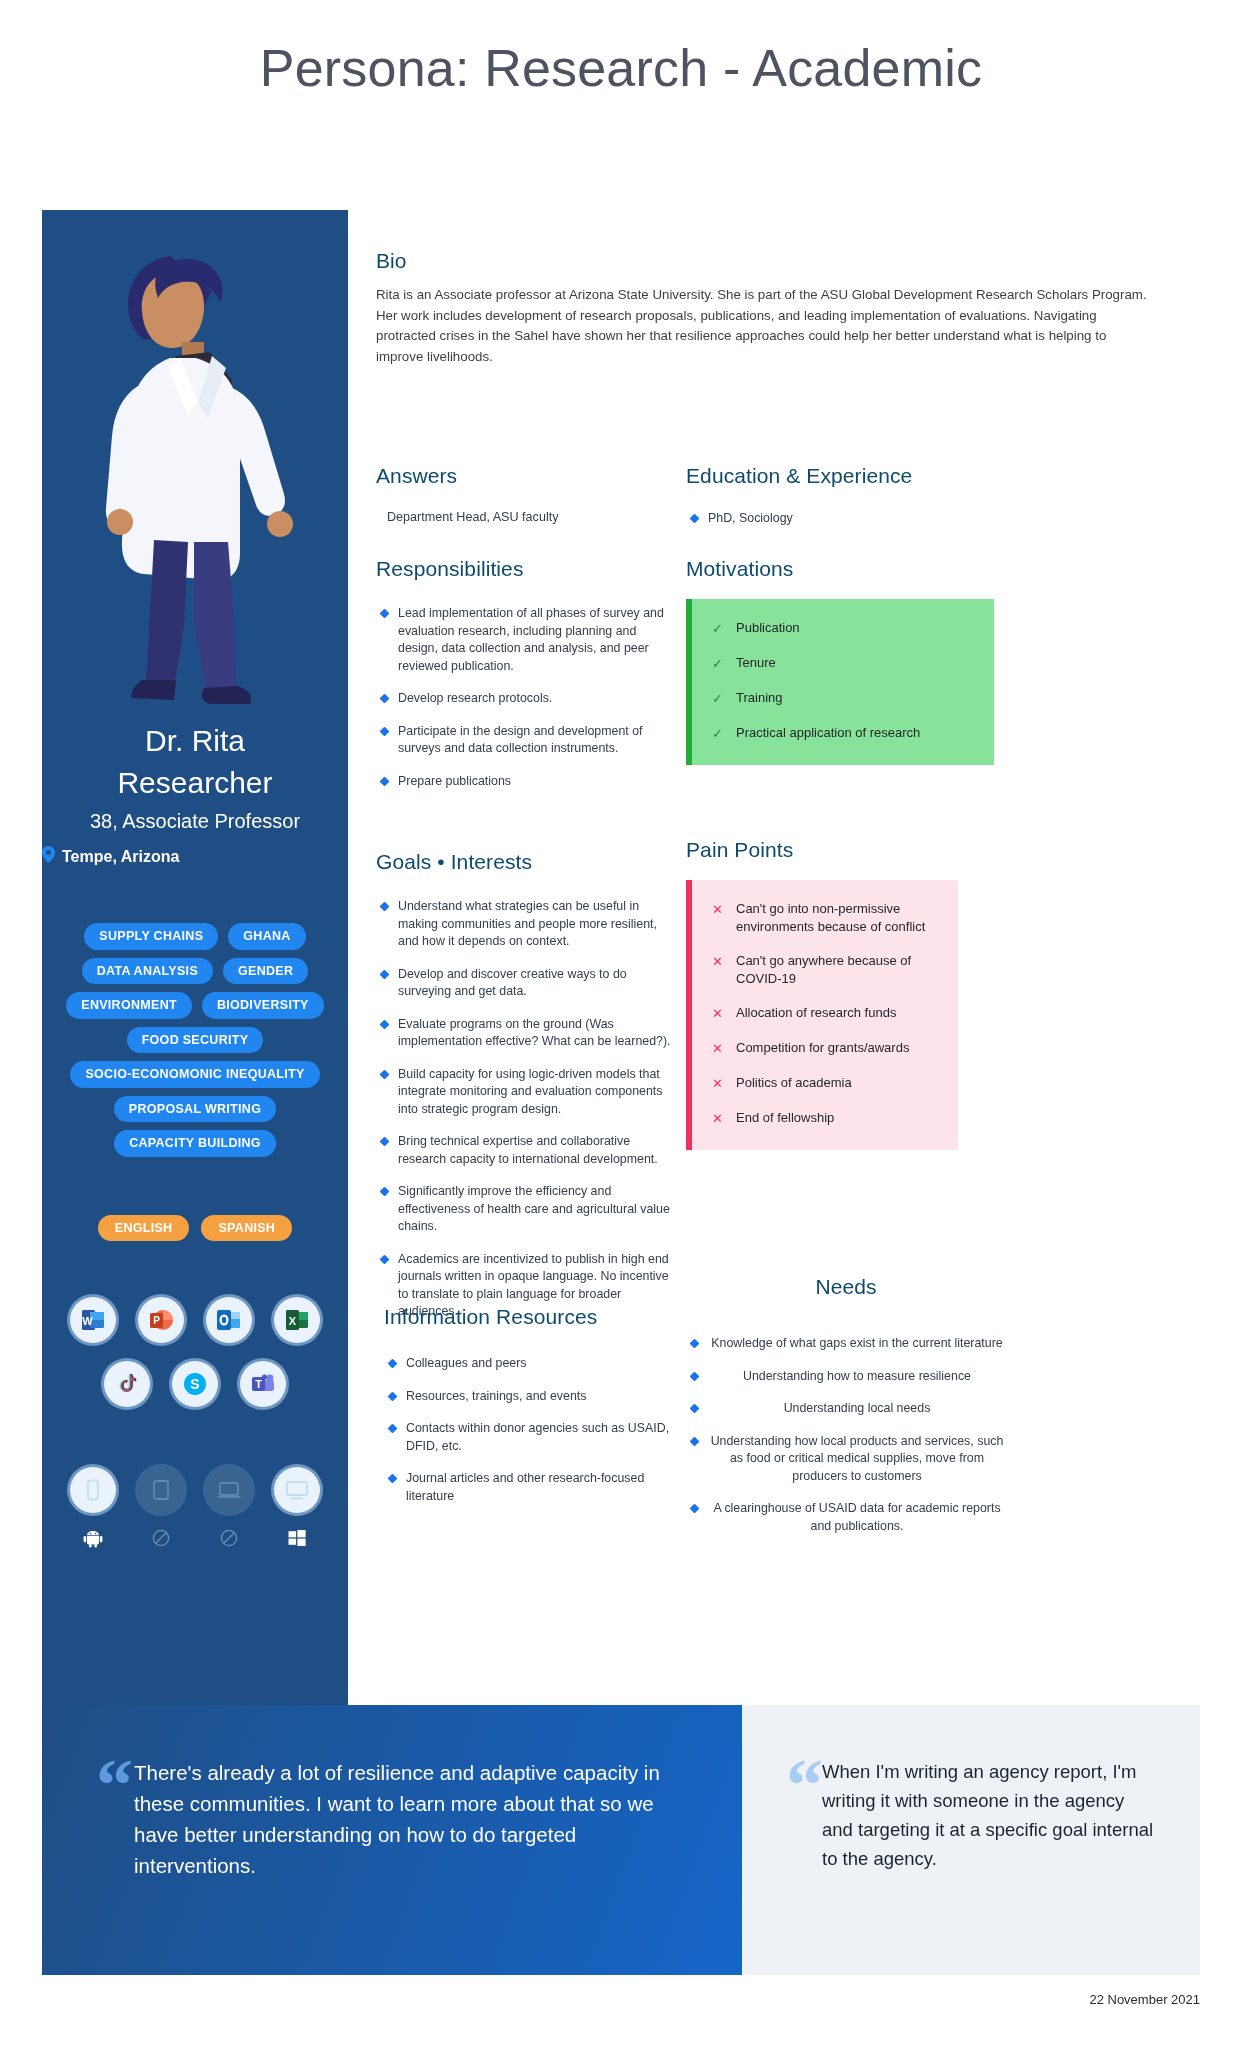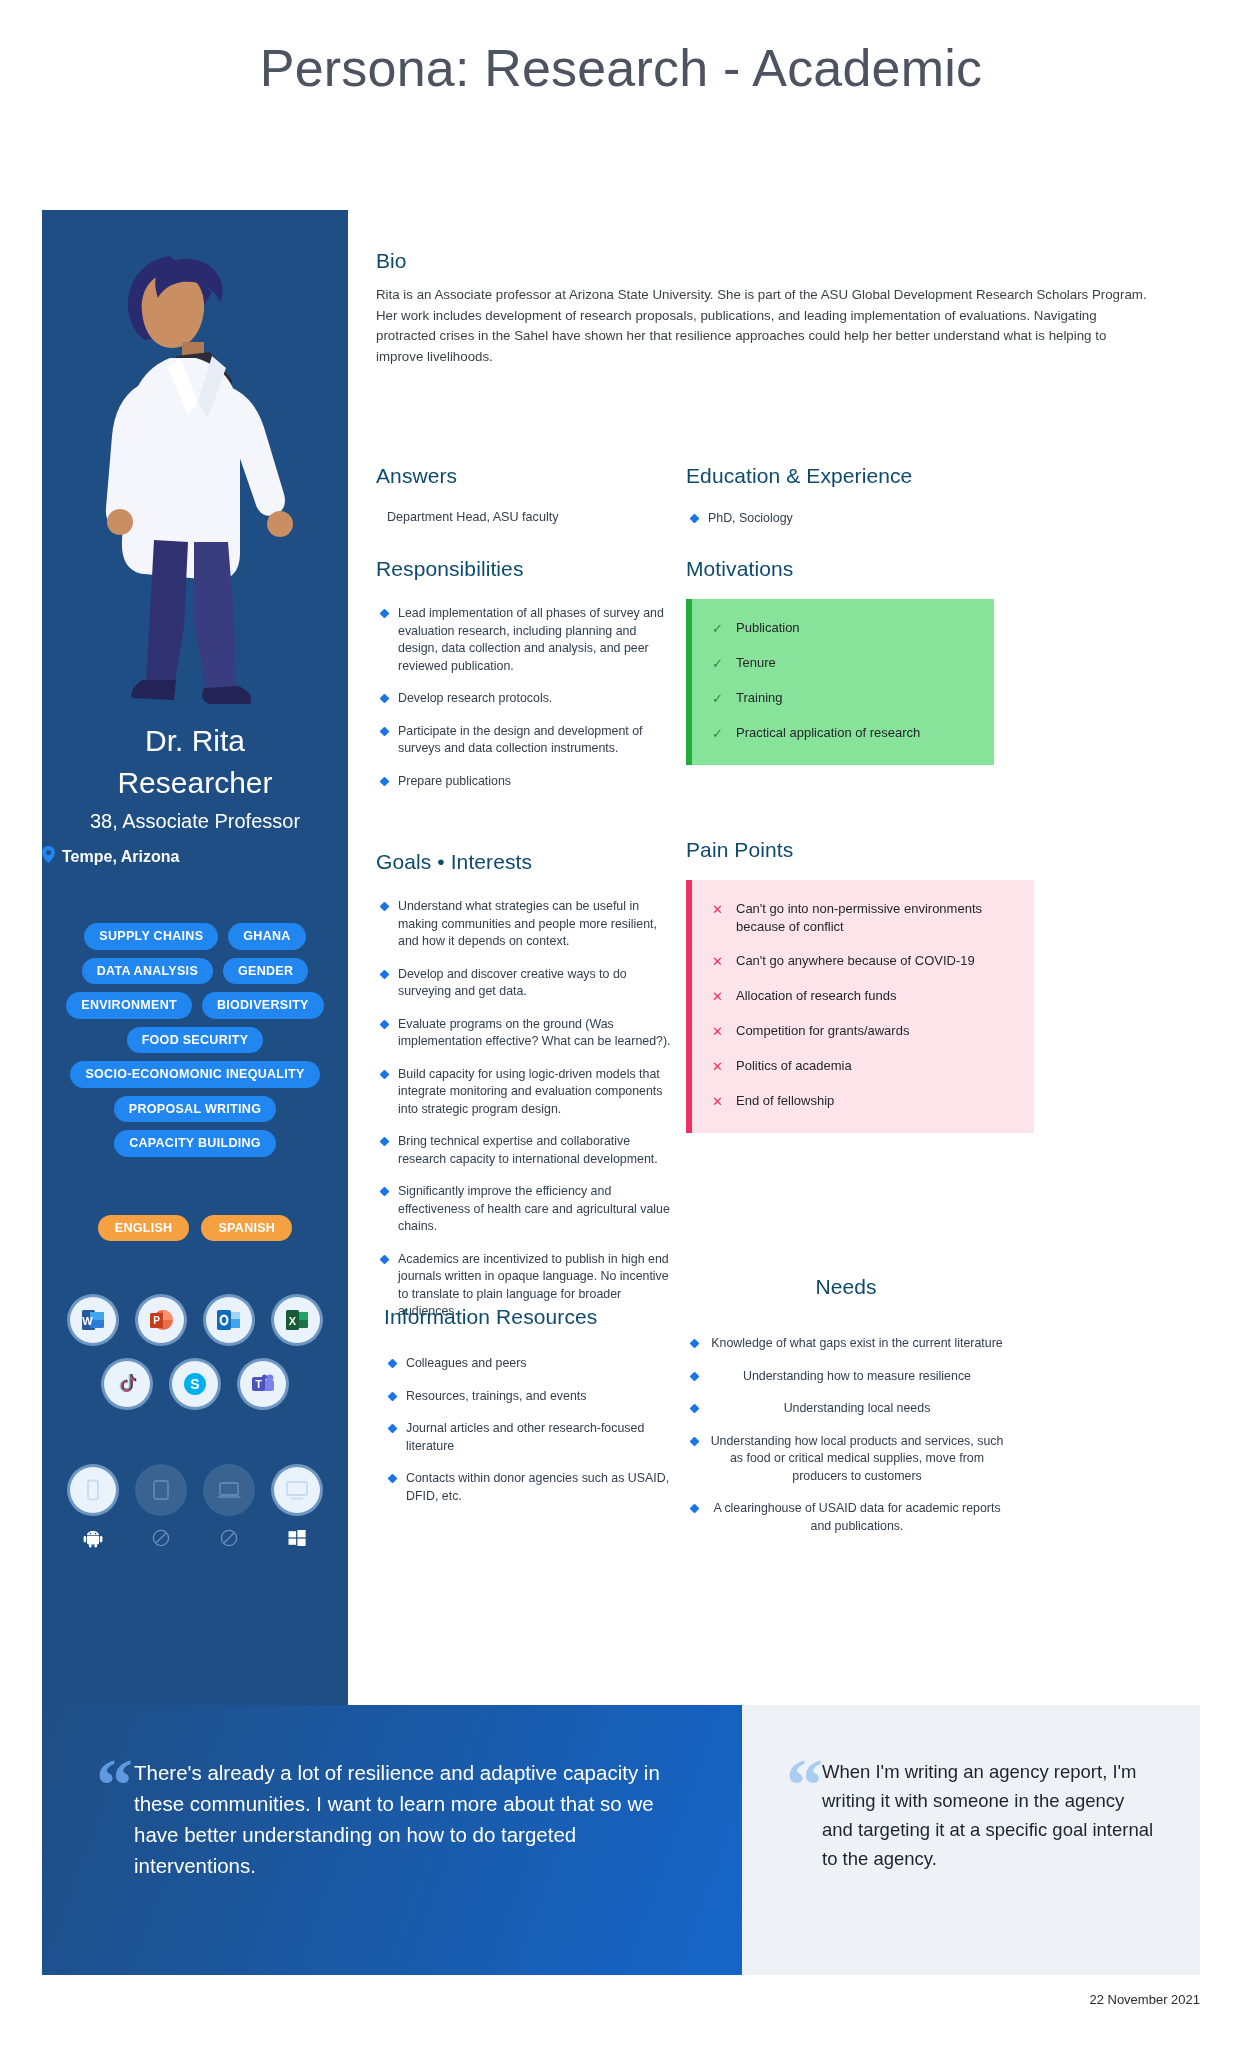--- a/index.html
+++ b/index.html
@@ -514,21 +514,21 @@
         <li>Understand what strategies can be useful in making communities and people more resilient, and how it depends on context.</li>
         <li>Develop and discover creative ways to do surveying and get data.</li>
         <li>Evaluate programs on the ground (Was implementation effective? What can be learned?).</li>
         <li>Build capacity for using logic-driven models that integrate monitoring and evaluation components into strategic program design.</li>
         <li>Bring technical expertise and collaborative research capacity to international development.</li>
         <li>Significantly improve the efficiency and effectiveness of health care and agricultural value chains.</li>
         <li>Academics are incentivized to publish in high end journals written in opaque language. No incentive to translate to plain language for broader audiences.</li>
       </ul>
     </div>
 
-    <div style="position:absolute; left:338px; top:628px; width:348px;">
+    <div style="position:absolute; left:338px; top:628px; width:272px;">
       <div class="sec-title">Pain Points</div>
       <div class="callout pink" style="margin-top:18px;">
         <ul>
           <li>
             <span class="mark" style="color:#f03060;">✕</span>
             <span>Can't go into non-permissive environments because of conflict</span>
           </li>
           <li>
             <span class="mark" style="color:#f03060;">✕</span>
             <span>Can't go anywhere because of COVID-19</span>
@@ -562,22 +562,22 @@
         <li>Understanding how local products and services, such as food or critical medical supplies, move from producers to customers</li>
         <li>A clearinghouse of USAID data for academic reports and publications.</li>
       </ul>
     </div>
 
     <div style="position:absolute; left:36px; top:1075px; width:300px;margin-top:20px;">
       <div class="sec-title">Information Resources</div>
       <ul class="blist" style="margin-top:26px;">
         <li>Colleagues and peers</li>
         <li>Resources, trainings, and events</li>
+        <li>Contacts within donor agencies such as USAID, DFID, etc.</li>
         <li>Journal articles and other research-focused literature</li>
-        <li>Contacts within donor agencies such as USAID, DFID, etc.</li>
       </ul>
     </div>
   </div>
 
   <div class="quote-left">
     <span class="qmark">“</span>
     <div class="qtext">There's already a lot of resilience and adaptive capacity in these communities. I want to learn more about that so we have better understanding on how to do targeted interventions.</div>
   </div>
 
   <div class="quote-right">

